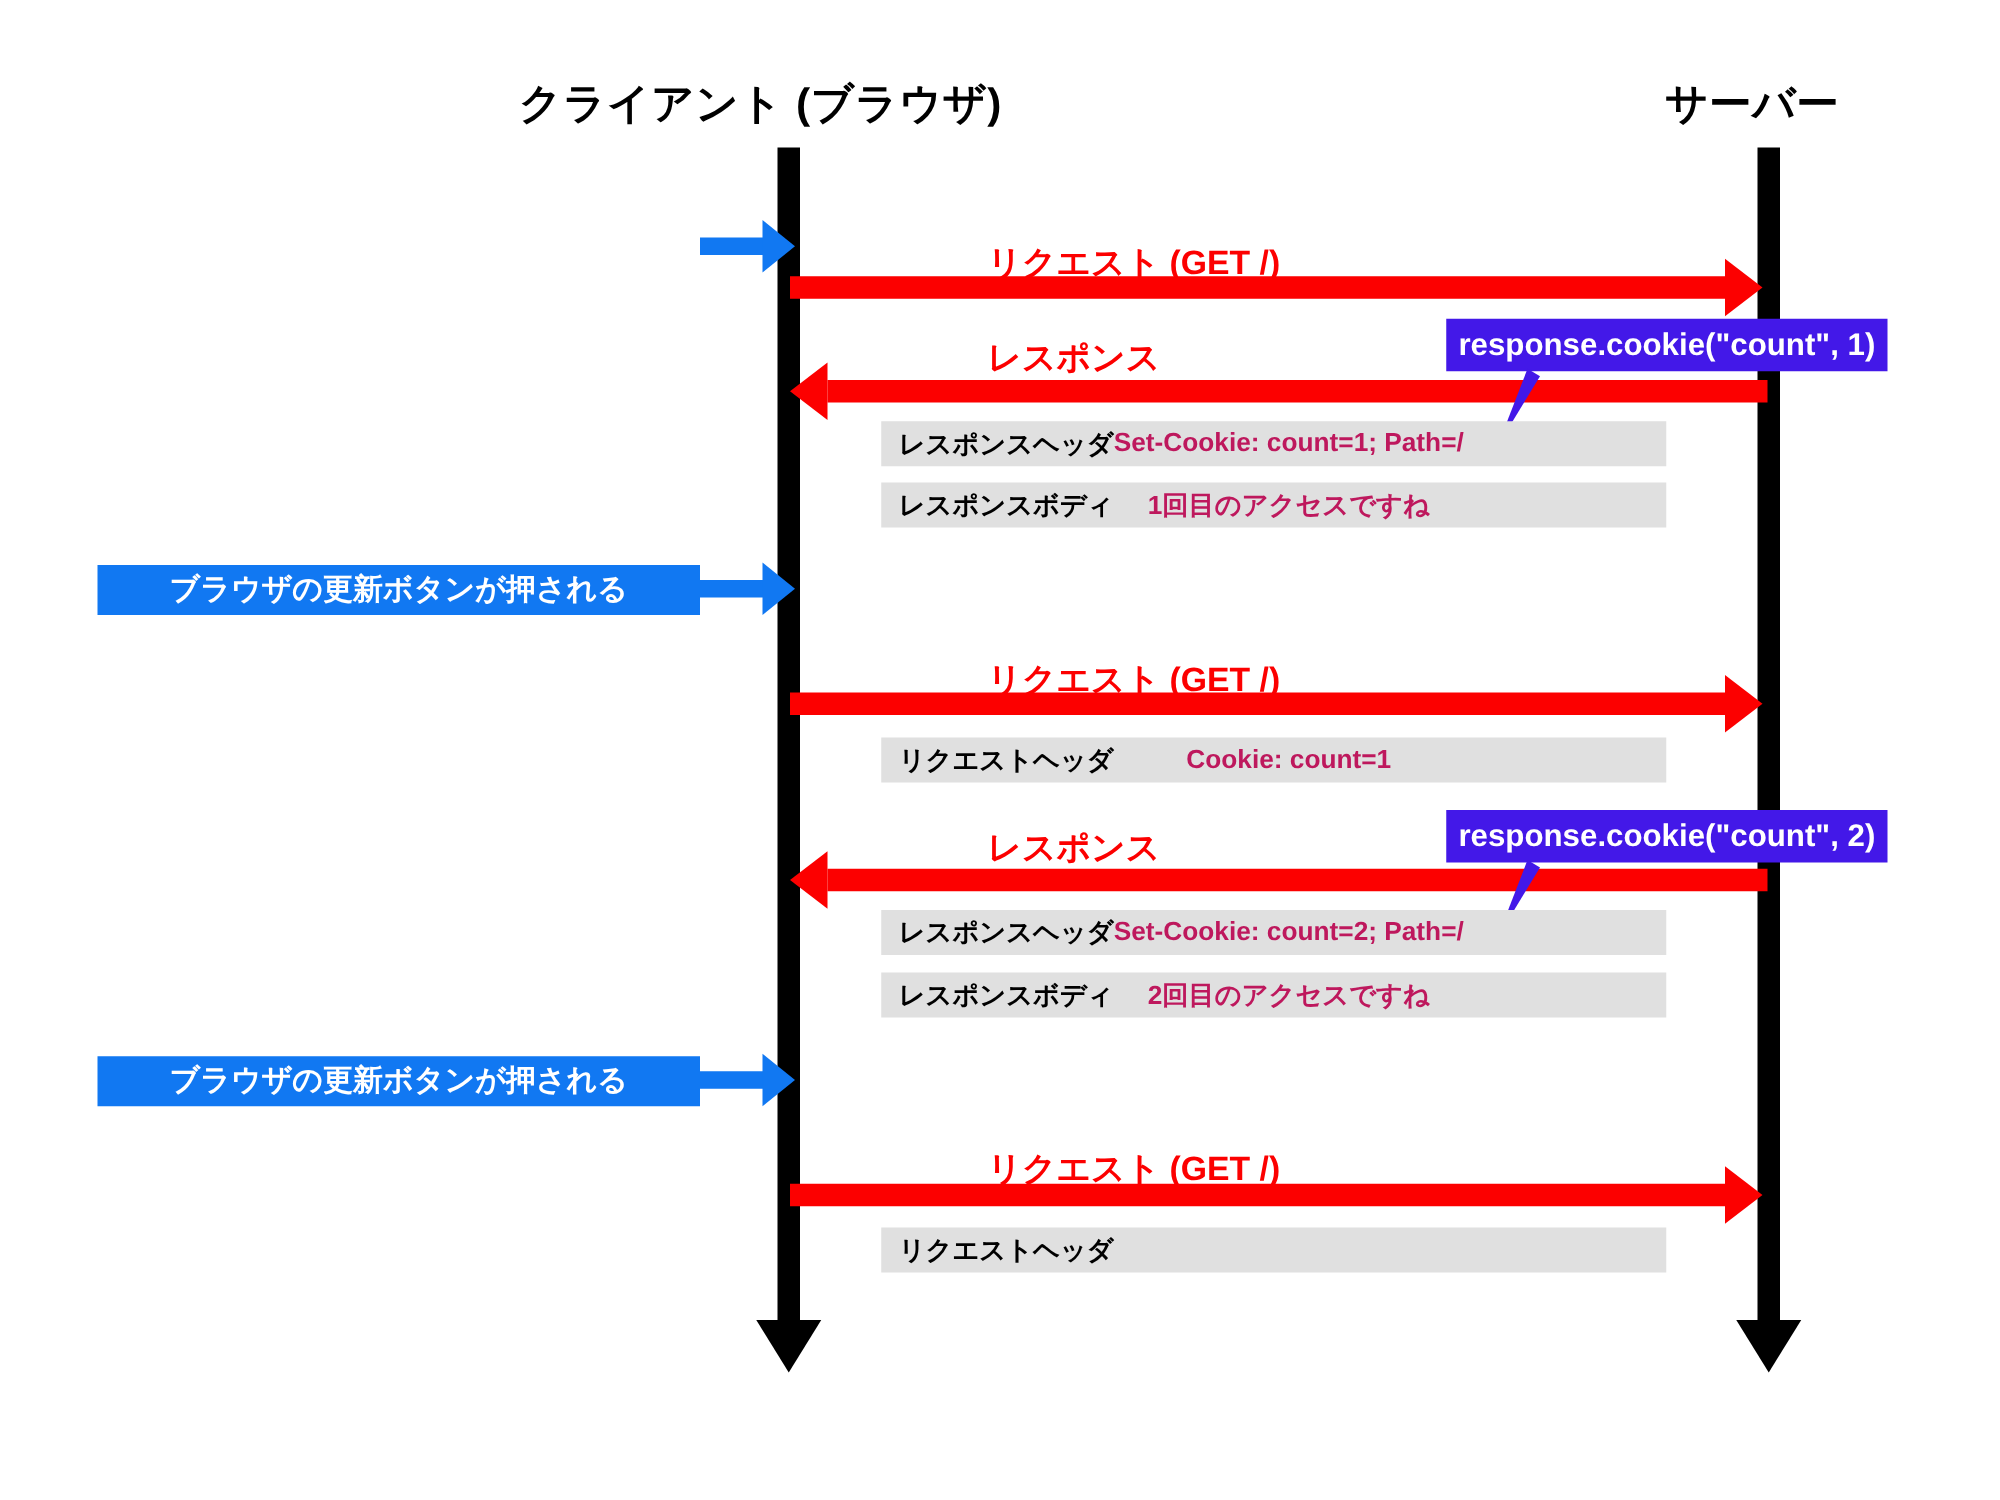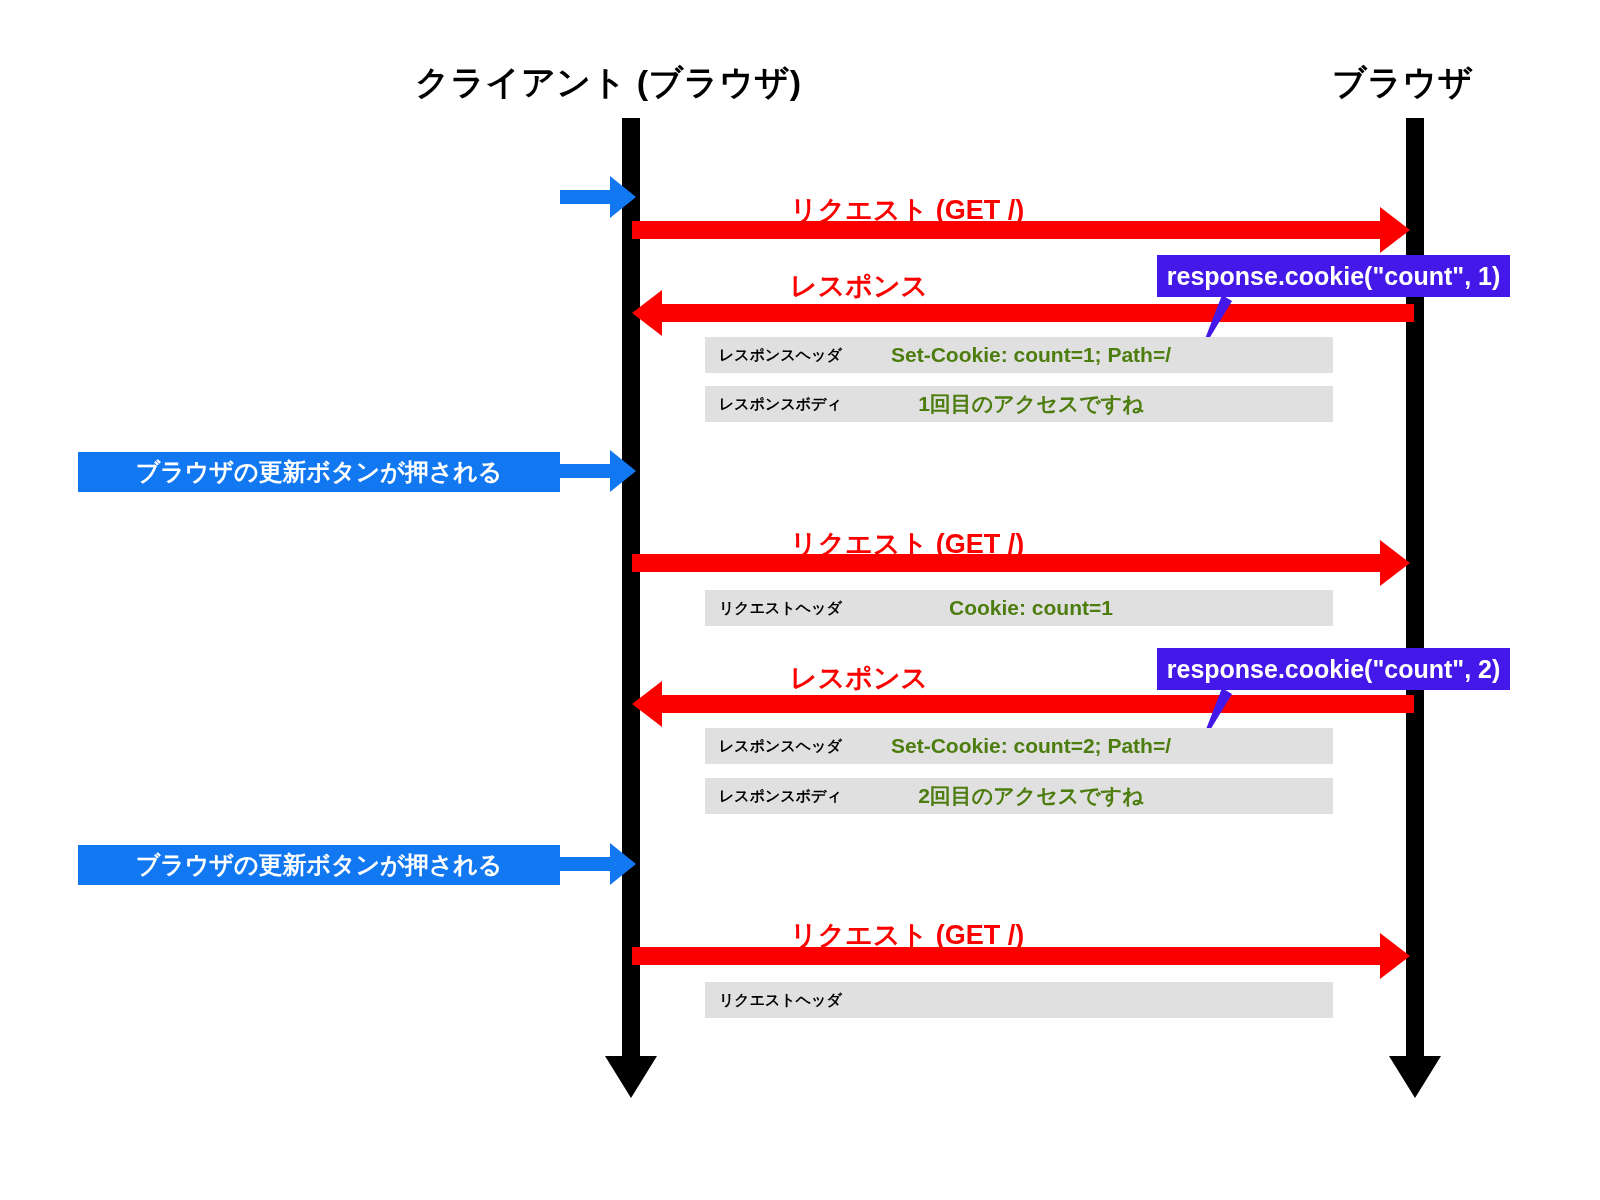--- a/index.html
+++ b/index.html
@@ -116,31 +116,31 @@
   .detail-row {
     position: absolute;
     background: #e0e0e0;
     display: flex;
     align-items: center;
     box-sizing: border-box;
   }
   .detail-row .row-label {
     position: absolute;
     left: 14px;
-    font-size: 15px;
+    font-size: 21px;
     font-weight: bold;
     color: #000000;
     white-space: nowrap;
   }
   .detail-row .row-value {
     width: 100%;
     text-align: center;
     font-size: 21px;
     font-weight: bold;
-    color: #4d7c0f;
+    color: #be185d;
     white-space: nowrap;
     padding-left: 24px;
     box-sizing: border-box;
   }
 
   
   .callout {
     position: absolute;
     background: #4318e8;
     color: #ffffff;
@@ -157,21 +157,21 @@
     position: absolute;
     overflow: visible;
   }
 </style>
 </head>
 <body>
 
 <div id="stage">
 
   <div class="actor-label" id="client-label">クライアント (ブラウザ)</div>
-  <div class="actor-label" id="server-label">ブラウザ</div>
+  <div class="actor-label" id="server-label">サーバー</div>
 
   <div class="lifeline" id="client-lifeline"></div>
   <div class="lifeline-tip" id="client-lifeline-tip"></div>
   <div class="lifeline" id="server-lifeline"></div>
   <div class="lifeline-tip" id="server-lifeline-tip"></div>
 
   <div class="blue-arrow" style="left:560px; top:197px;">
     <div class="shaft" style="width:56px;"></div>
     <div class="head" style="left:50px;"></div>
   </div>

